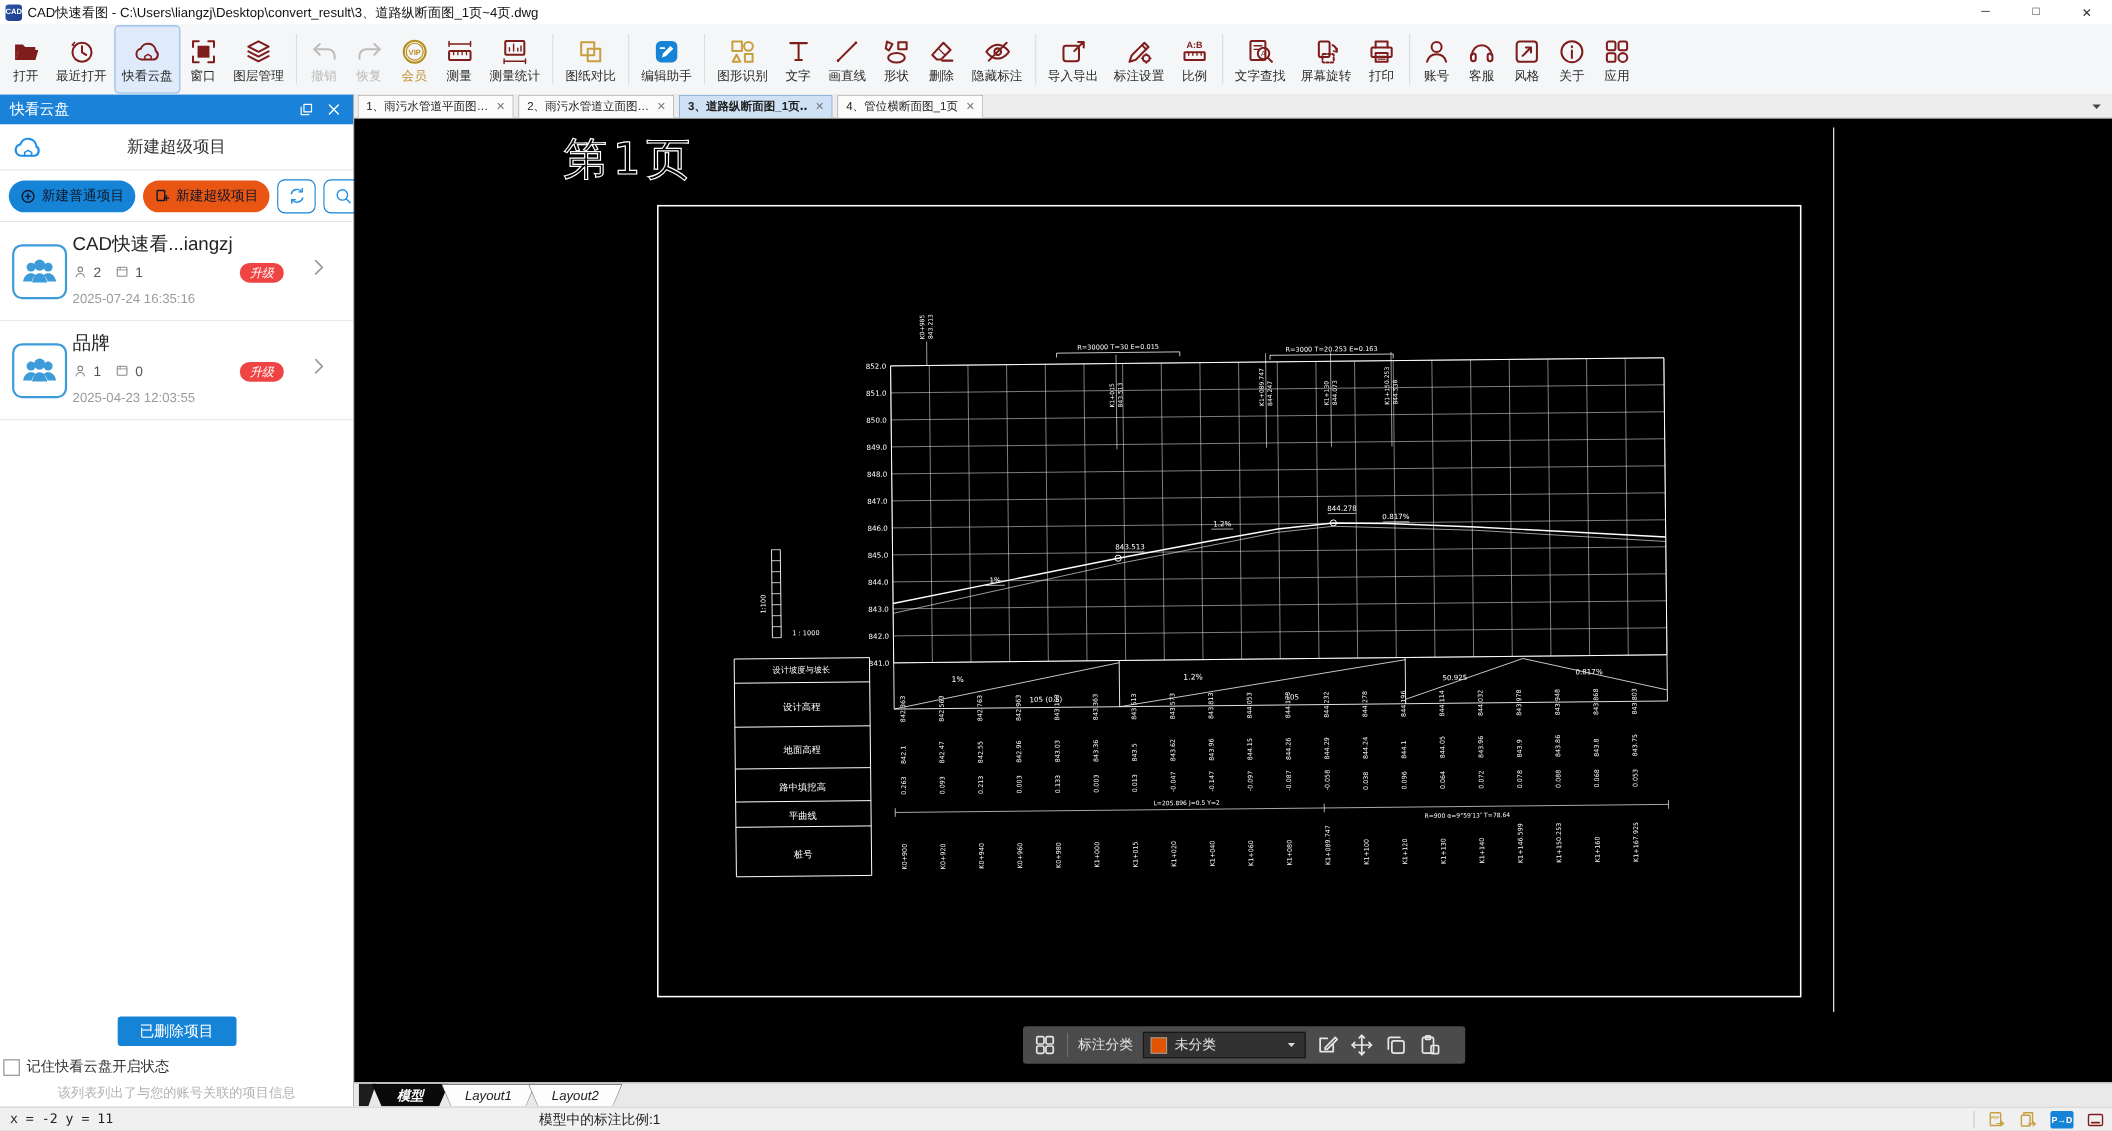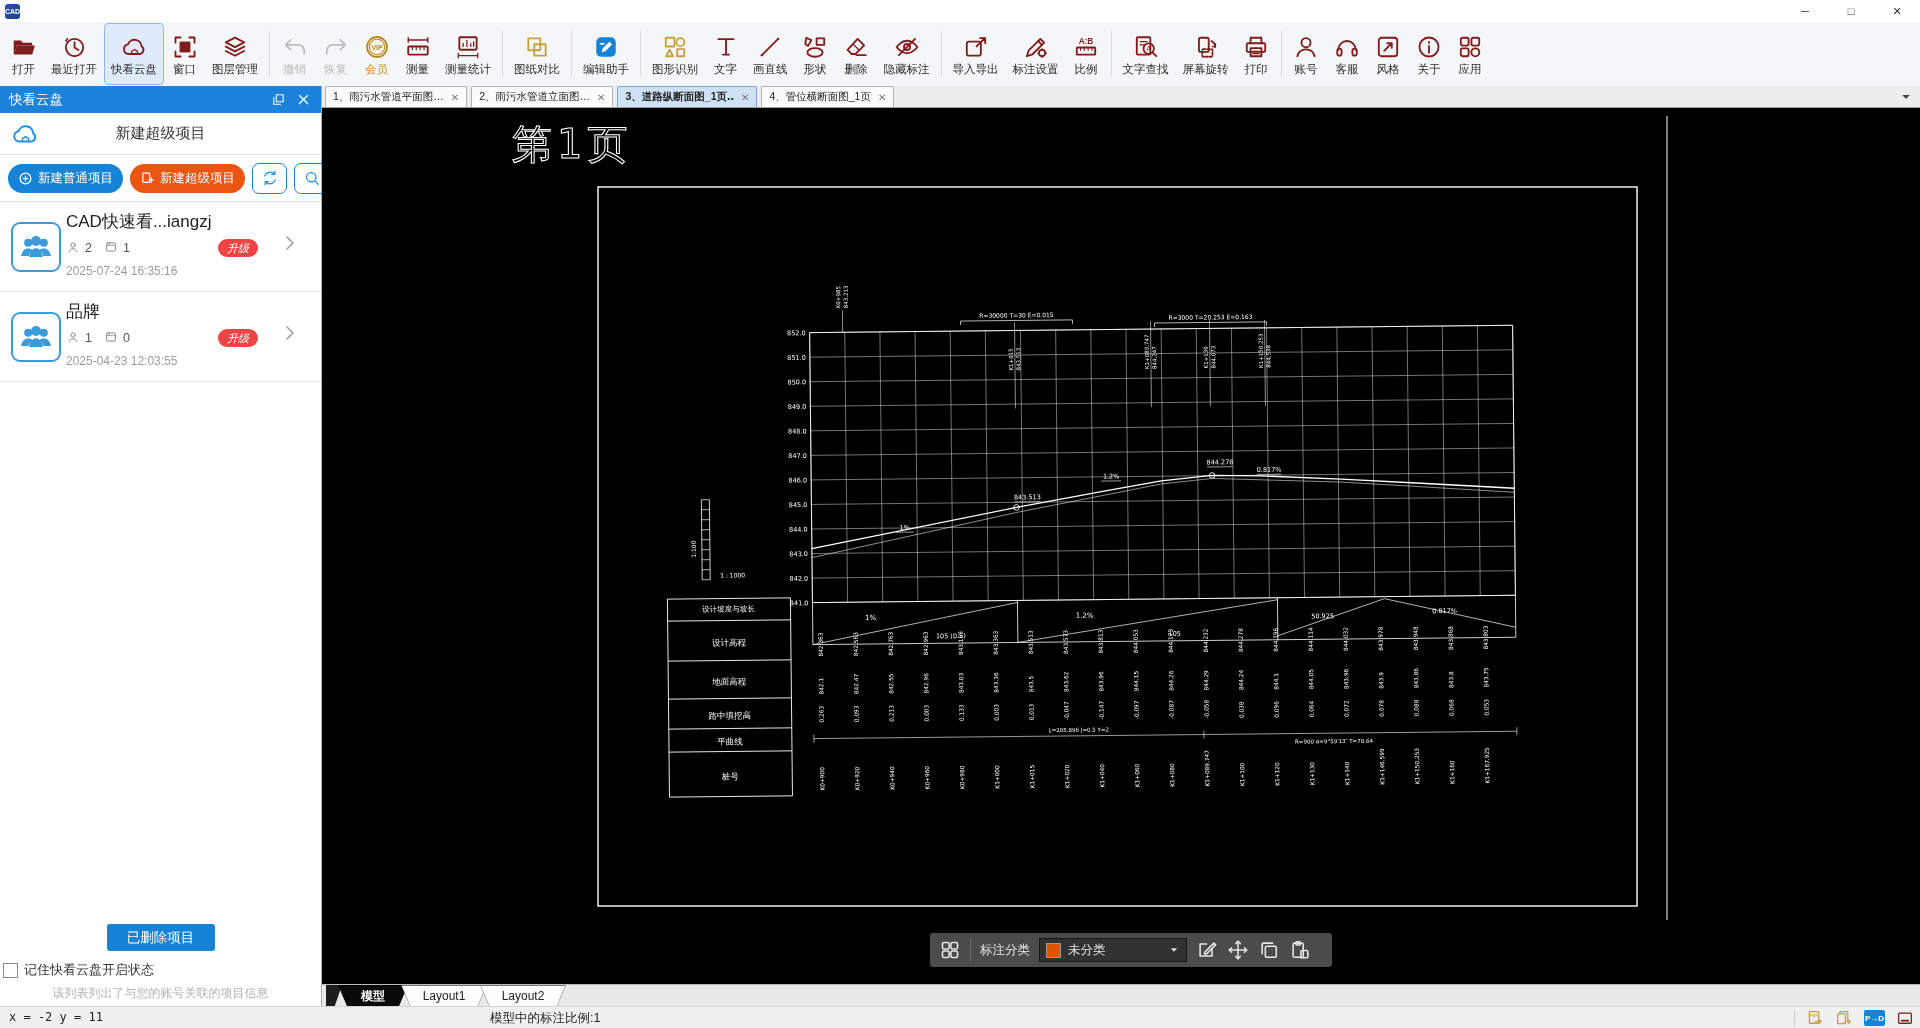--- a/index.html
+++ b/index.html
@@ -26,21 +26,21 @@
   .sidebar{position:absolute;left:0;top:86px;width:322px;height:920px;background:#fff;border-right:1px solid #adadad;box-sizing:border-box;display:flex;flex-direction:column;}
   .panel-header{height:27px;background:#1a82d9;color:#fff;display:flex;align-items:center;padding:0 9px;font-size:13.5px;flex:none;}
   .ph-title{flex:1;}
   .ph-ico{width:16px;height:16px;margin-left:9px;color:#fff;}
   .ph-ico svg{width:15px;height:15px;}
   .cloud-row{height:41px;border-bottom:1px solid #e2e2e2;display:flex;align-items:center;position:relative;flex:none;}
   .cloud-ico{width:36px;height:28px;color:#1f8fe8;margin-left:8px;}
   .cloud-ico svg{width:34px;height:28px;}
   .section-title{position:absolute;left:0;right:0;text-align:center;font-size:15px;color:#333;}
   .btn-row{height:46px;display:flex;align-items:center;padding:0 8px;gap:7px;border-bottom:1px solid #e2e2e2;flex:none;}
-  .btn-pill{height:29px;border-radius:15px;display:flex;align-items:center;padding:0 10px;font-size:12.5px;color:#ffffff;gap:5px;white-space:nowrap;}
+  .btn-pill{height:29px;border-radius:15px;display:flex;align-items:center;padding:0 10px;font-size:12.5px;color:#0f172a;gap:5px;white-space:nowrap;}
   .btn-pill svg{width:15px;height:15px;}
   .b-blue{background:#1584d6;} .b-orange{background:#e95513;}
   .icon-btn{width:33px;height:29px;border:1.5px solid #1584d6;border-radius:7px;color:#1f8fe8;display:flex;align-items:center;justify-content:center;flex:none;}
   .icon-btn svg{width:18px;height:18px;}
   .project-list{flex:1;overflow:hidden;}
   .project-item{height:89px;border-bottom:1px solid #e6e6e6;position:relative;background:#fff;}
   .avatar{position:absolute;left:11px;top:20px;width:46px;height:46px;border:2px solid #3d9bd9;border-radius:9px;color:#3d9bd9;display:flex;align-items:center;justify-content:center;}
   .avatar svg{width:36px;height:36px;}
   .pi-name{position:absolute;left:66px;top:8px;font-size:17px;color:#222;}
   .pi-meta{position:absolute;left:66px;top:38px;display:flex;align-items:center;font-size:12.5px;color:#555;gap:4px;}
@@ -72,39 +72,40 @@
   .fb-divider{width:1px;height:22px;background:#6e6e6e;}
   .fb-label{font-size:12.5px;white-space:nowrap;}
   .fb-dd{width:148px;height:24px;background:#313131;border:1px solid #151515;display:flex;align-items:center;padding:0 6px;gap:7px;font-size:12.5px;box-sizing:border-box;}
   .swatch{width:13px;height:13px;border:1px solid #9a9a9a;flex:none;}
   .fb-dd .dd-arrow{margin-left:auto;width:12px;height:12px;color:#ddd;}
   .fb-dd .dd-arrow svg{width:12px;height:12px;}
   
   .layout-bar{position:absolute;left:322px;top:984px;right:0;height:22px;background:#e9e9e9;border-top:1px solid #bdbdbd;box-sizing:border-box;display:flex;align-items:stretch;padding-left:4px;}
   .lt{position:relative;margin-right:-7px;height:100%;}
   .lt .lt-outer{position:absolute;inset:0;clip-path:polygon(0 0,100% 0,calc(100% - 9px) 100%,9px 100%);background:#777;}
-  .lt .lt-inner{position:absolute;inset:1px 1px 0 1px;clip-path:polygon(0 0,100% 0,calc(100% - 8.4px) 100%,8.4px 100%);background:#fdfdfd;display:flex;align-items:center;justify-content:center;font-size:12px;color:#222;}
+  .lt .lt-inner{position:absolute;inset:1px 1px 0 1px;clip-path:polygon(0 0,100% 0,calc(100% - 8.4px) 100%,8.4px 100%);background:#fdfdfd;display:flex;align-items:center;justify-content:center;font-size:12px;color:#222;font-style:italic;}
   .lt.active .lt-outer{background:#000;}
   .lt.active .lt-inner{background:#0a0a0a;color:#fff;font-weight:bold;}
   .lt-sliver{width:16px;height:100%;background:#1d1d1d;clip-path:polygon(0 0,100% 0,55% 100%,0 100%);margin-right:-4px;}
   
   .statusbar{position:absolute;left:0;top:1006px;right:0;height:22px;background:#f0f0f0;border-top:1px solid #d2d2d2;box-sizing:border-box;font-size:12px;color:#222;}
   .sb-coords{position:absolute;left:9px;top:3px;font-family:"DejaVu Sans Mono",monospace;font-size:12px;}
   .sb-center{position:absolute;left:490px;top:3px;font-size:12.5px;}
   .sb-right{position:absolute;right:6px;top:0;height:22px;display:flex;align-items:center;gap:11px;margin-left:20px;}
   .sb-div{width:1px;height:16px;background:#c9c9c9;}
   .sb-ico{width:18px;height:18px;}
   .sb-ico svg{width:18px;height:18px;}
   .p2d{width:21px;height:16px;background:#1584d6;color:#fff;border-radius:2px;font-size:8px;font-weight:bold;display:flex;align-items:center;justify-content:center;}
 </style>
 </head>
 <body>
 
 <div class="titlebar">
   <div class="app-ico">CAD</div>
+  <div class="title-text">CAD快速看图 - C:\Users\liangzj\Desktop\convert_result\3、道路纵断面图_1页~4页.dwg</div>
   <div class="win-controls">
     <div class="win-btn">─</div>
     <div class="win-btn">□</div>
     <div class="win-btn">✕</div>
   </div>
 </div>
 
 <div class="toolbar" id="toolbar">
     <div class="tb-item">
       <span class="tb-icon c-blue">

